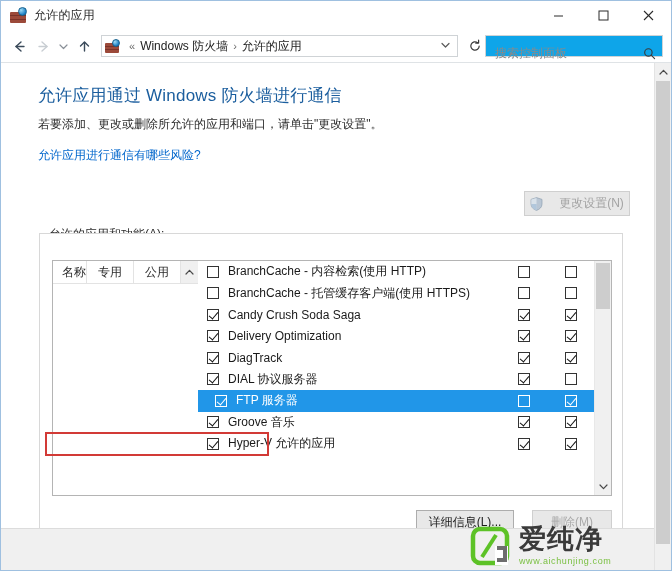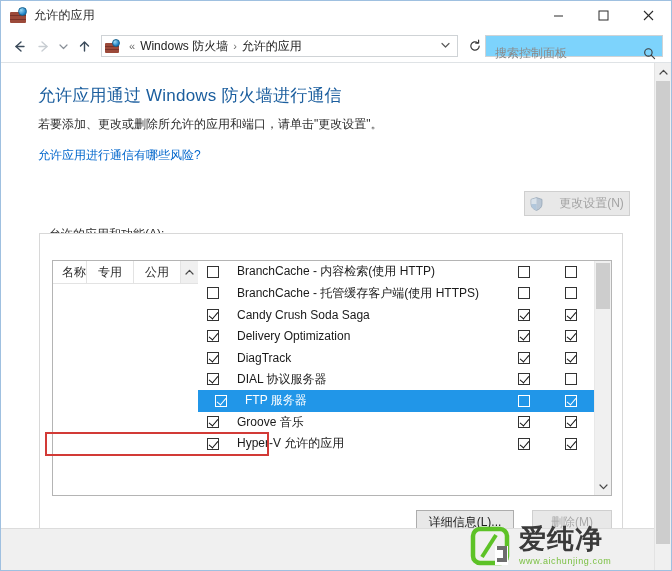--- a/index.html
+++ b/index.html
@@ -121,21 +121,21 @@
   #addr-spacer { flex: 1 1 auto; }
   #addr-chevron { color: #5a5a5a; font-size: 9px; padding: 0 5px; flex: none; }
   #refresh-btn {
     width: 21px; height: 21px; flex: none;
     display: flex; align-items: center; justify-content: center;
     color: #3a3a3a; font-size: 12px;
   }
   #searchbox {
     width: 178px; height: 22px; flex: none;
     border: 1px solid #cfd3d6;
-    background: #7dd3fc;
+    background: #0ea5e9;
     display: flex; align-items: center;
     padding: 14px 4px 0 7px;
   }
   #search-input {
     flex: 1 1 auto; border: none; outline: none;
     font-size: 12px; color: #2b2b2b;
     font-family: inherit; background: transparent;
     min-width: 0;
   }
   #search-input::placeholder { color: #8a8a8a; }
@@ -269,21 +269,21 @@
   }
   .row.selected {
     background: #2196e8;
     color: #ffffff;
     padding-left: 8px;
   }
   .row-name {
     flex: 1 1 auto;
     display: flex; align-items: center;
     padding-left: 9px;
-    gap: 18px;
+    gap: 9px;
     white-space: nowrap;
     overflow: hidden;
   }
   .col-cb {
     width: 47px; flex: none;
     display: flex; align-items: center; justify-content: center;
   }
 
   .cb {
     width: 12px; height: 12px;

